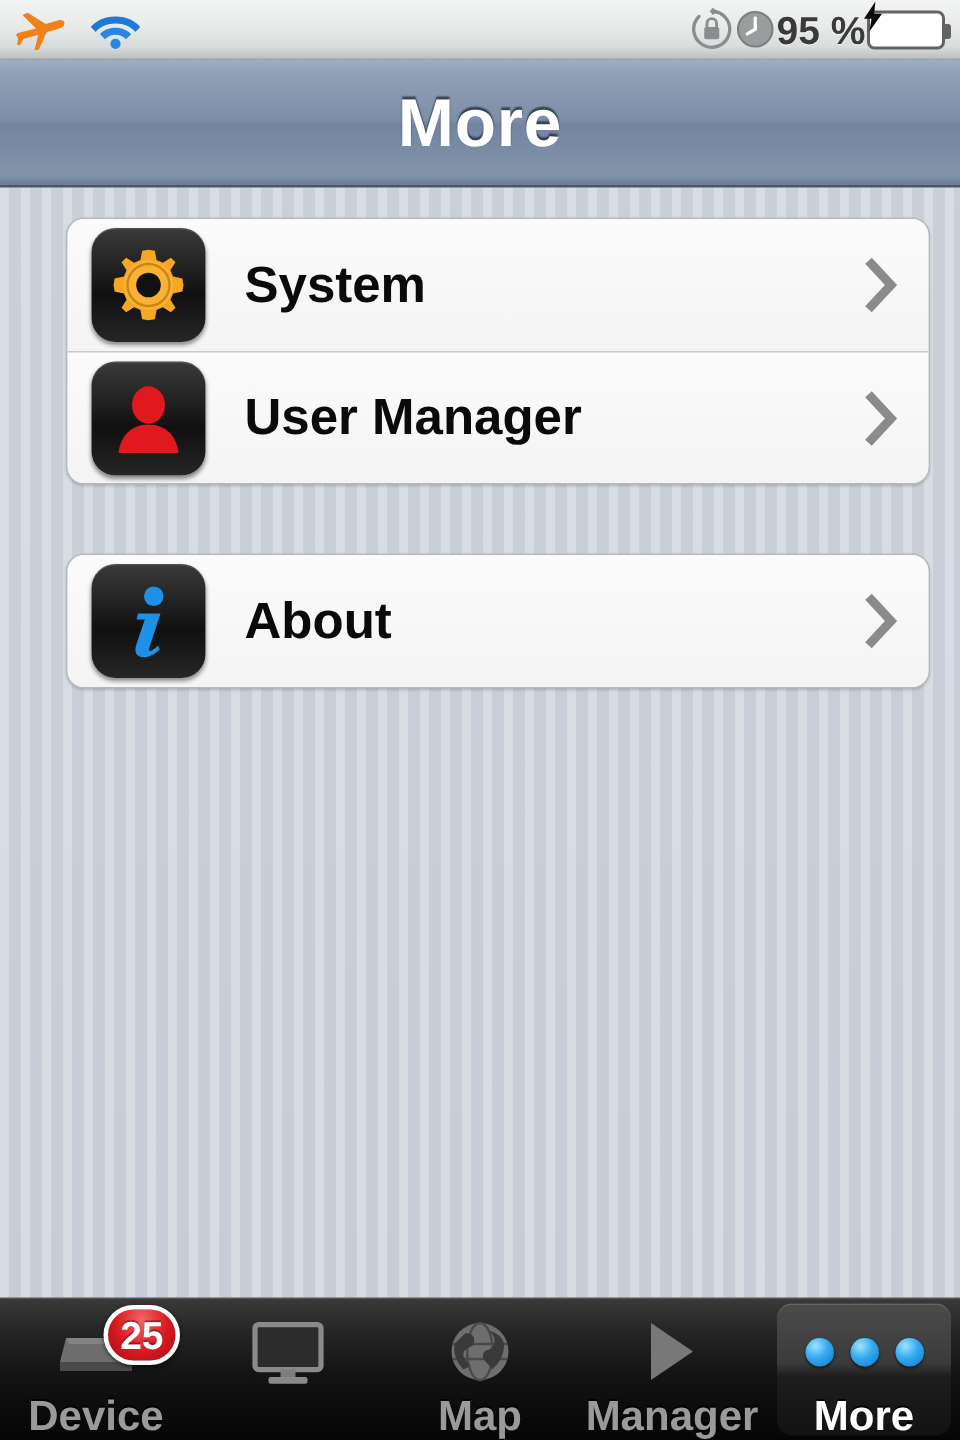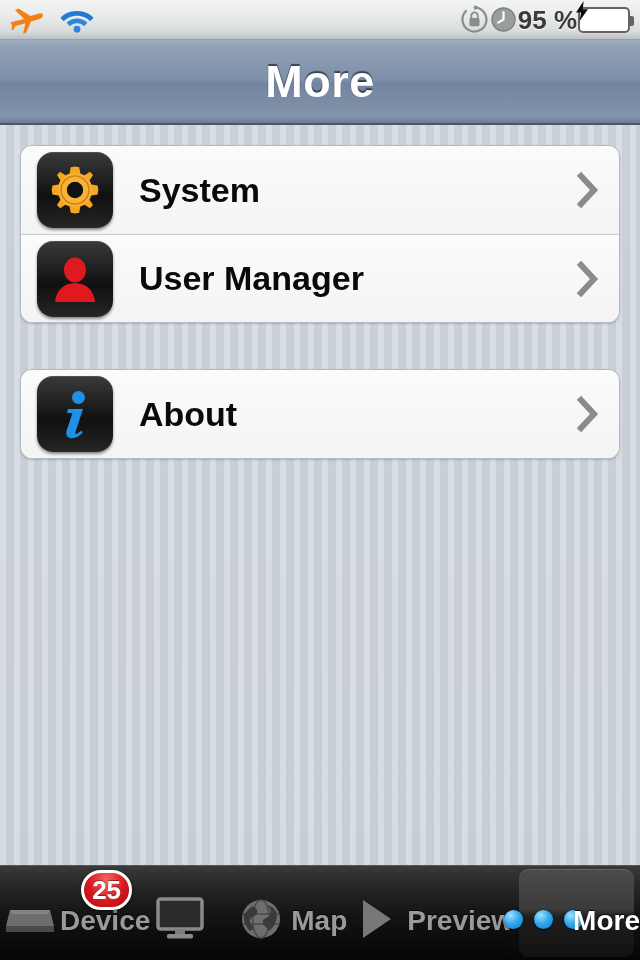--- a/index.html
+++ b/index.html
@@ -89,20 +89,21 @@
     padding:18px 20px 0 20px;
   }
 
   .section {
     background:#f6f6f6;
     border:1px solid #b4b9bf;
     border-radius:12px;
     overflow:hidden;
     box-shadow:0 1px 2px rgba(0,0,0,0.18);
     margin-bottom:46px;
+    margin-left:24px;
   }
 
   .row {
     position:relative;
     display:flex; align-items:center;
     height:88px;
     padding:0 18px 0 16px;
     background:linear-gradient(to bottom,#fbfbfb 0%,#f4f4f4 100%);
     cursor:pointer;
   }
@@ -131,21 +132,21 @@
   .tabbar {
     position:absolute; left:0; bottom:0;
     width:640px; height:95px;
     background:linear-gradient(to bottom,#3a3a3a 0%,#262626 22%,#141414 52%,#050505 100%);
     border-top:1px solid #555;
     display:flex;
   }
   .tab {
     position:relative;
     flex:1 1 0;
-    display:flex; flex-direction:row;
+    display:flex; flex-direction:column;
     align-items:center; justify-content:flex-start;
     padding-top:12px;
     cursor:pointer;
   }
   .tab-inner {
     position:absolute; left:6px; right:6px; top:3px; bottom:3px;
     border-radius:10px;
     display:none;
   }
   .tab.selected .tab-inner {
@@ -340,21 +341,21 @@
       <span class="tab-label">Map</span>
     </div>
 
     <div class="tab">
 
       <span class="tab-icon-wrap">
         <svg width="40" height="44" viewBox="0 0 40 44">
           <path d="M6 3 L34 22 L6 41 Z" fill="#787878"></path>
         </svg>
       </span>
-      <span class="tab-label">Preview</span>
+      <span class="tab-label">Manager</span>
     </div>
 
     <div class="tab selected">
       <span class="tab-inner"></span>
       <span class="tab-icon-wrap">
         <span class="dots">
           <span class="dot"></span>
           <span class="dot"></span>
           <span class="dot"></span>
         </span>

